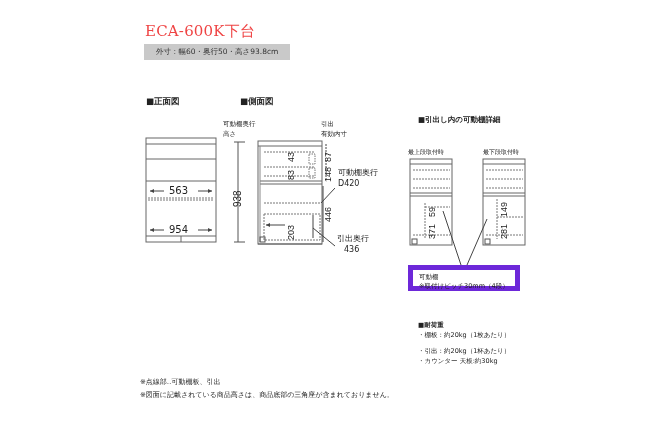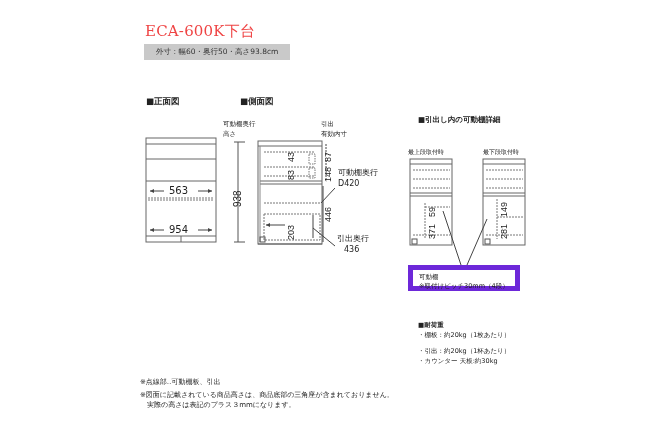--- a/index.html
+++ b/index.html
@@ -150,14 +150,13 @@
 <div class="abs" style="left:418px;top:320px;">
   <div class="small" style="font-weight:bold;line-height:10px;">■耐荷重</div>
   <div class="small" style="line-height:10px;">・棚板：約20kg（1枚あたり）</div>
   <div class="small" style="line-height:10px;margin-top:6px;">・引出：約20kg（1杯あたり）</div>
   <div class="small" style="line-height:10px;">・カウンター 天板:約30kg</div>
 </div>
 
 <div class="abs" style="left:140px;top:377px;">
   <div class="note" style="margin-bottom:3px;">※点線部‥可動棚板、引出</div>
   <div class="note">※図面に記載されている商品高さは、商品底部の三角座が含まれておりません。</div>
-  <div class="note">　実際の高さは表記のプラス３mmになります。</div>
 </div>
 
 </body></html>

